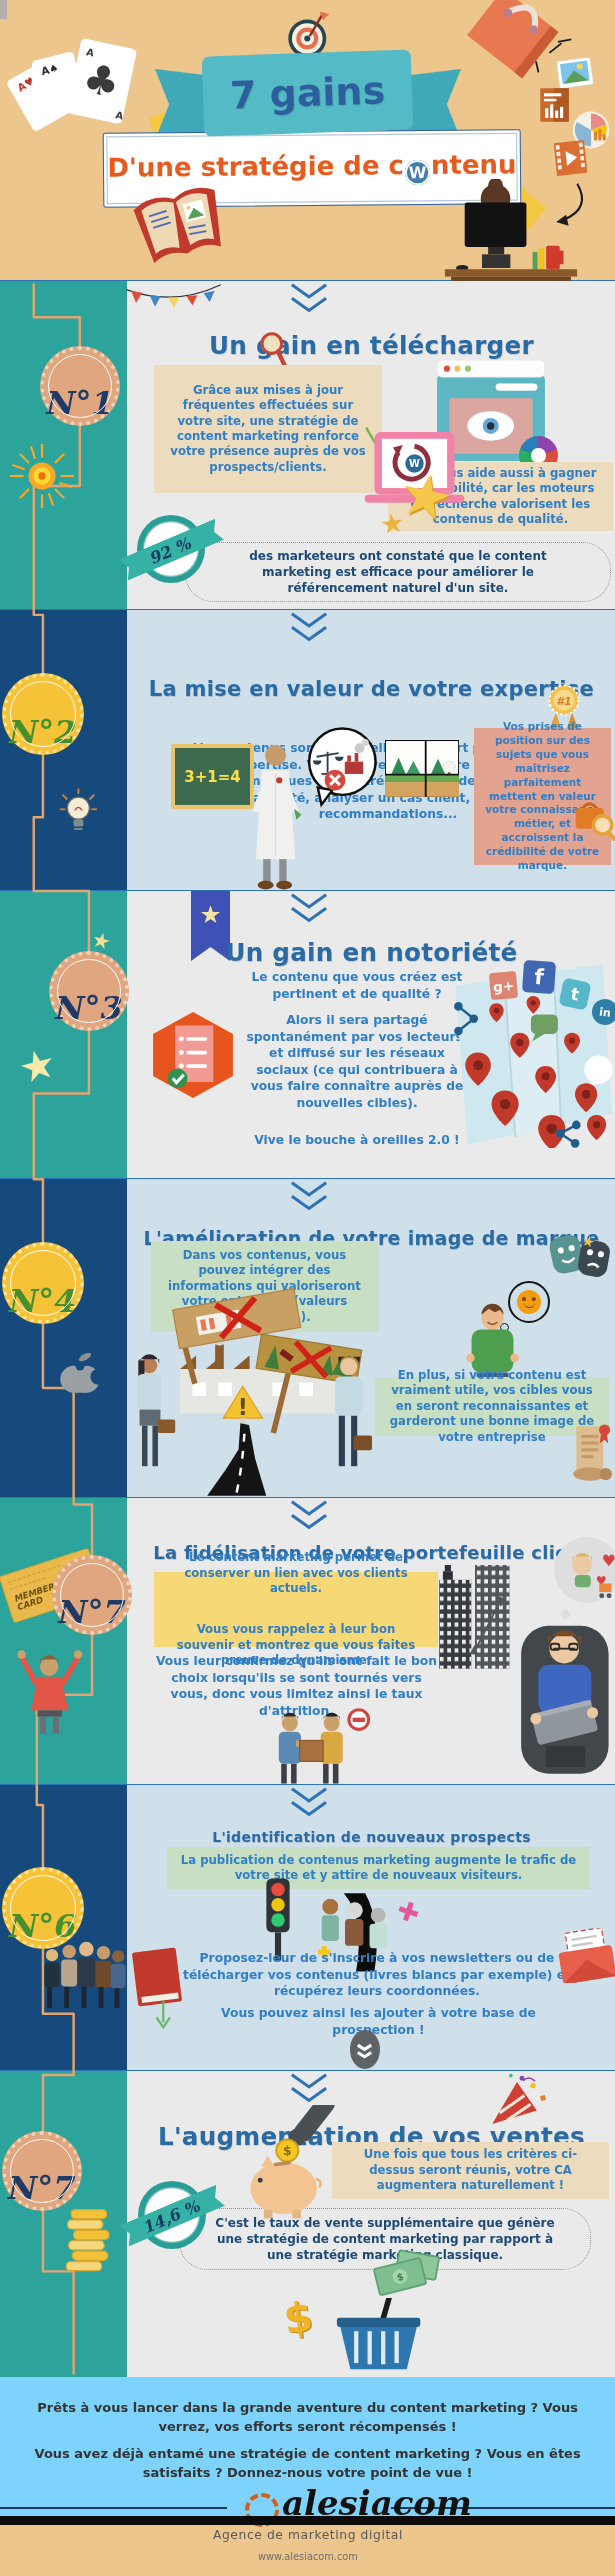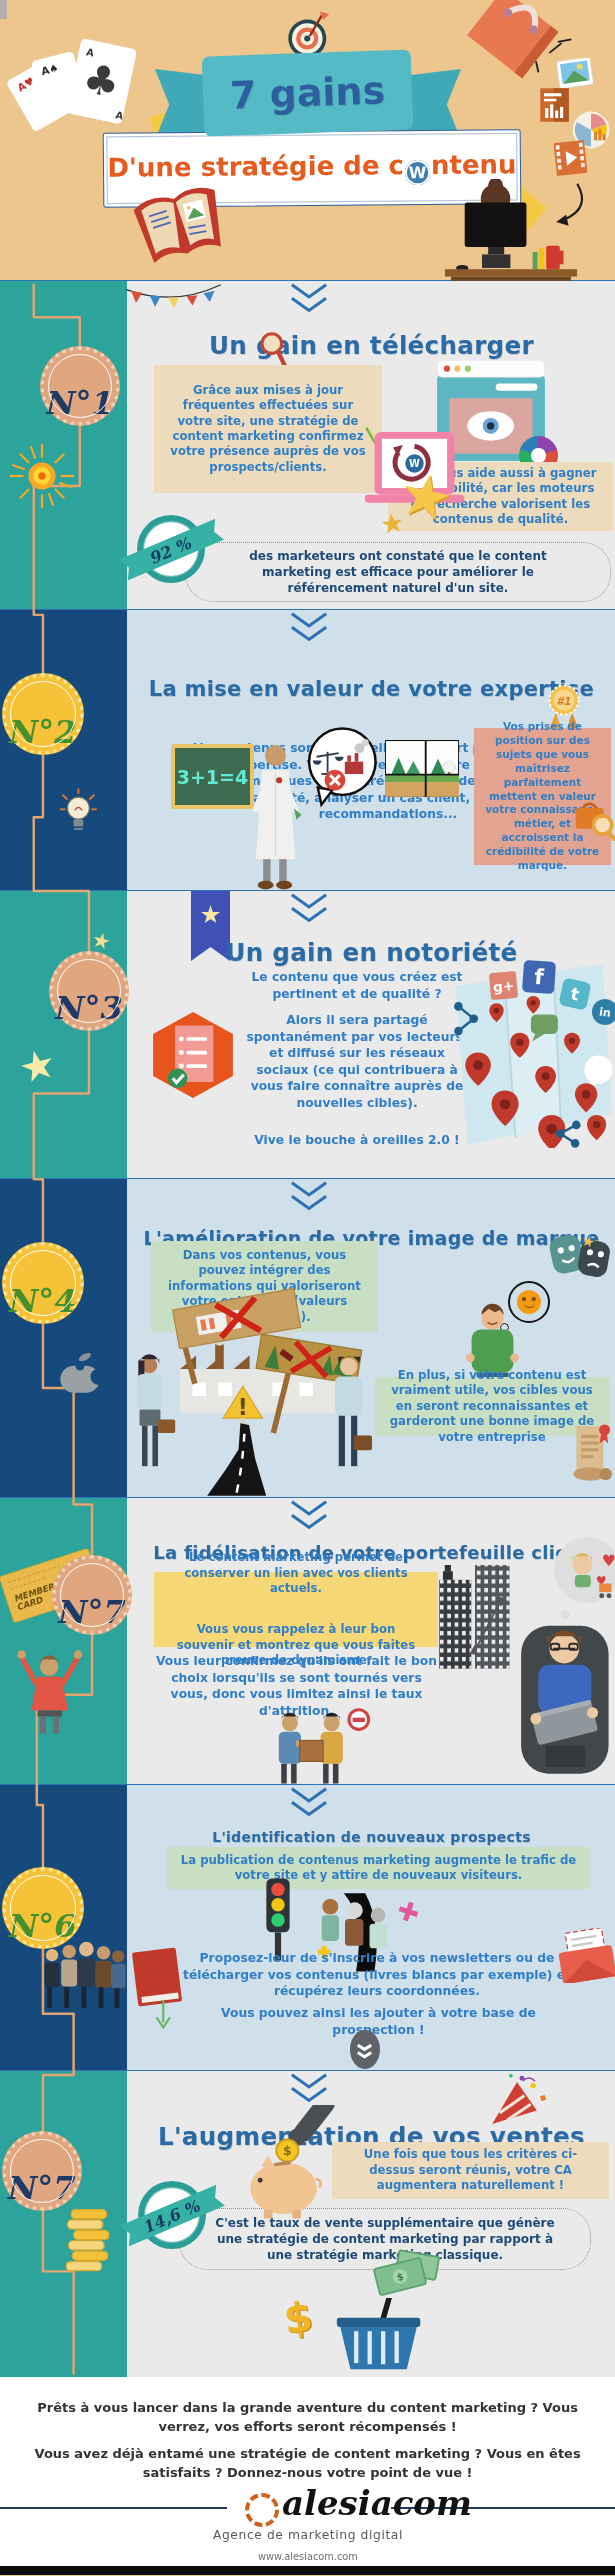--- a/index.html
+++ b/index.html
@@ -262,21 +262,21 @@
       <polygon points="128,18 146,14 138,32" fill="#3f88c5"></polygon>
     </svg>
 
     <h2 class="h2" style="top:29.5px;font-size:24.6px">Un gain en télécharger</h2>
 
     <svg class="abs" style="left:257px;top:49px" width="37" height="48" viewBox="0 0 60 78">
       <circle cx="24" cy="22" r="16" fill="#efe0c0" stroke="#c44536" stroke-width="5"></circle>
       <line x1="34" y1="35" x2="50" y2="68" stroke="#c44536" stroke-width="7" stroke-linecap="round"></line>
     </svg>
 
-    <div class="box tanbox" style="left:154px;top:84px;width:228px;height:128px;font-size:11.7px">Grâce aux mises à jour fréquentes effectuées sur votre site, une stratégie de content marketing confirmez votre présence auprès de vos prospects/clients.</div>
+    <div class="box tanbox" style="left:154px;top:84px;width:228px;height:128px;font-size:11.7px">Grâce aux mises à jour fréquentes effectuées sur votre site, une stratégie de content marketing renforce votre présence auprès de vos prospects/clients.</div>
 
     <svg class="abs" style="left:437px;top:79px" width="108" height="106" viewBox="0 0 175 172">
       <rect x="0" y="24" width="175" height="140" rx="8" fill="#5db7c2"></rect>
       <rect x="0" y="0" width="175" height="28" rx="8" fill="#fdfdfd" stroke="#d8d8d8"></rect>
       <circle cx="16" cy="14" r="5" fill="#d94f3d"></circle>
         <circle cx="33" cy="14" r="5" fill="#e9c46a"></circle>
         <circle cx="50" cy="14" r="5" fill="#9ccc65"></circle>
       <rect x="95" y="38" width="68" height="12" rx="6" fill="#fff"></rect>
       <rect x="20" y="62" width="135" height="90" fill="#dba5a0"></rect>
       <ellipse cx="87" cy="107" rx="38" ry="24" fill="#fff"></ellipse>
@@ -367,21 +367,21 @@
           <line x1="8" y1="38" x2="17" y2="38"></line>
           <line x1="68" y1="38" x2="59" y2="38"></line>
         </g>
       <circle cx="38" cy="36" r="18" fill="#f5ecd4" stroke="#6b6b6b" stroke-width="2"></circle>
       <path d="M32,40 q6,-10 12,0" fill="none" stroke="#c0392b" stroke-width="2"></path>
       <rect x="30" y="54" width="16" height="12" rx="3" fill="#7f8c8d"></rect>
         <line x1="31" y1="70" x2="45" y2="70" stroke="#7f8c8d" stroke-width="3"></line>
     </svg>
 
     <div class="abs" style="left:171px;top:134px;width:75px;height:57px;background:#3e6b4f;border:4.3px solid #e9c46a;border-radius:2.5px;display:flex;align-items:center;justify-content:center">
-      <span style="color:#5eead4;font-weight:bold;font-size:19px">3+1=4</span>
+      <span style="color:#fde047;font-weight:bold;font-size:15px">3+1=4</span>
     </div>
 
     <svg class="abs" style="left:247px;top:132px" width="57" height="148" viewBox="0 0 92 240">
       <circle cx="46" cy="22" r="17" fill="#c89b6d"></circle>
       <path d="M24,46 L68,46 L78,190 L14,190 Z" fill="#f0f0ee"></path>
       <line x1="46" y1="50" x2="46" y2="185" stroke="#d8d8d4" stroke-width="2"></line>
       <circle cx="52" cy="62" r="5" fill="#c0392b"></circle>
       <polygon points="20,80 8,112 18,114 28,84" fill="#f0f0ee"></polygon>
         <polygon points="72,80 84,112 74,114 64,84" fill="#f0f0ee"></polygon>
       <polygon points="76,108 88,118 80,126" fill="#58a05a"></polygon>
@@ -957,21 +957,21 @@
           <rect x="80" y="54" width="7" height="54"></rect>
           <rect x="102" y="54" width="7" height="52"></rect>
         </g>
     </svg>
   </section>
 
   <svg class="abs" style="left:0;top:280px;z-index:1" width="127" height="2098" viewBox="0 0 207 3408" pointer-events="none">
     <path d="M55,0 V55 H130 V330 H55 V540 H70 V870 H55 V990 H145 V1320 H55 V1460 H70 V1800 H120 V1990 H150 V2300 H60 V2480 H70 V2820 H120 V2920 H70 V3240 H120 V3408" fill="none" stroke="#e2a471" stroke-width="4" stroke-linejoin="round"></path>
   </svg>
 
-  <footer class="dots" style="position:relative;height:198px;background:#ffffff">
+  <footer class="dots" style="position:relative;height:148px;background:#7dd3fc">
     <div class="ftext" style="top:22px">Prêts à vous lancer dans la grande aventure du content marketing ? Vous verrez, vos efforts seront récompensés !</div>
     <div class="ftext" style="top:68px">Vous avez déjà entamé une stratégie de content marketing ? Vous en êtes satisfaits ? Donnez-nous votre point de vue !</div>
     <div class="fline" style="left:0;width:227px"></div>
     <div class="fline" style="left:391px;width:224px"></div>
     <div class="dash-circle" style="left:245px;top:116px"></div>
     <div class="logo-script" style="left:282px;top:106px">alesiacom</div>
     <div class="abs" style="left:0;width:616px;top:151px;text-align:center;color:#5a5a5a;font-size:12.3px;letter-spacing:0.6px">Agence de marketing digital</div>
     <div class="abs" style="left:0;width:616px;top:174px;text-align:center;color:#6f6f6f;font-size:9.8px">
       <span>www.alesiacom.com</span>
     </div>

